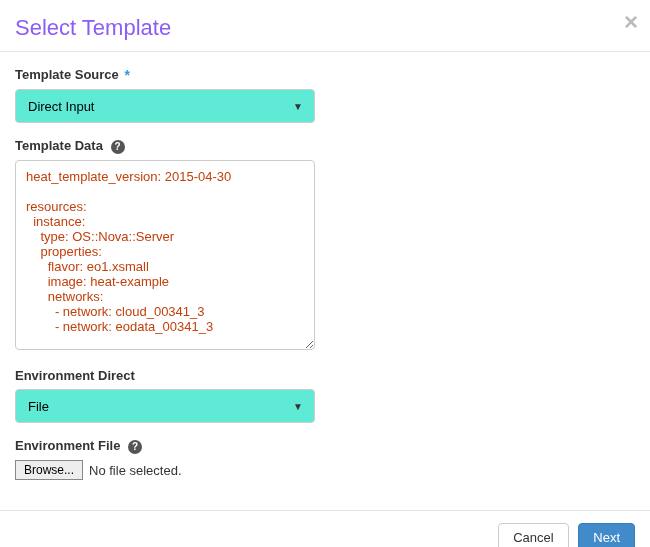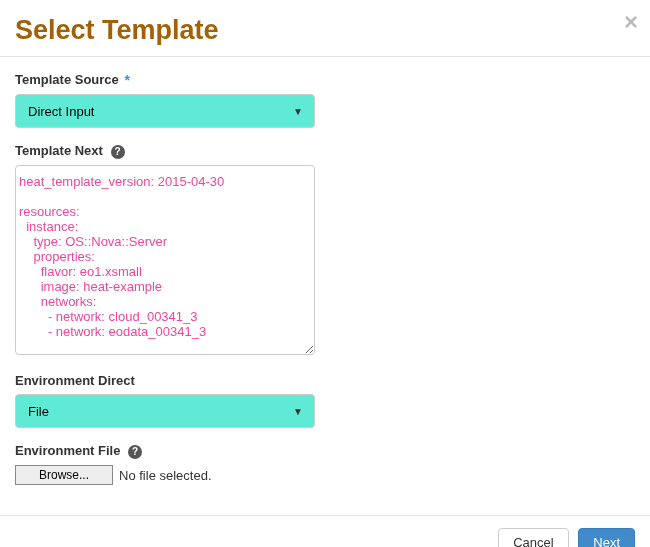--- a/index.html
+++ b/index.html
@@ -1,35 +1,35 @@
 <!DOCTYPE html>
 <html><head>
   <meta charset="utf-8">
   <style>
     * { box-sizing: border-box; margin: 0; padding: 0; }
     body { font-family: "Helvetica Neue", Helvetica, Arial, sans-serif; font-size: 13px; color: #333; background: #fff; width: 650px; }
     .modal { width: 650px; }
     .modal-header { padding: 15px 15px 10px 15px; border-bottom: 1px solid #e5e5e5; position: relative; }
-    .modal-title { font-size: 27px; font-weight: 700; color: #a16207; }
+    .modal-title { font-size: 22px; font-weight: 400; color: #8b5cf6; }
     .close-btn { position: absolute; top: 8px; right: 12px; font-size: 24px; color: #bbb; cursor: pointer; font-weight: bold; }
     .modal-body { padding: 15px; display: flex; gap: 12px; }
     .left-col { flex: 0 0 300px; }
     .right-col { flex: 1; padding-top: 10px; }
     .description-title { font-size: 22px; font-weight: 400; color: #555; margin-bottom: 10px; }
     .description-text { font-size: 12px; color: #555; line-height: 1.5; margin-bottom: 10px; }
     .form-group { margin-bottom: 15px; }
     .form-label { font-weight: bold; font-size: 13px; color: #333; margin-bottom: 6px; display: inline-block; }
     .required { color: #3399dd; font-size: 14px; vertical-align: top; margin-left: 2px; }
     .help-icon { display: inline-block; width: 14px; height: 14px; background: #555; color: #fff; border-radius: 50%; text-align: center; line-height: 14px; font-size: 10px; font-weight: bold; margin-left: 4px; cursor: pointer; }
     .select-wrap { position: relative; width: 100%; }
     .select-input { width: 100%; height: 34px; border: 1px solid #ccc; border-radius: 4px; padding: 6px 28px 6px 12px; font-size: 13px; background: #5eead4; appearance: none; cursor: pointer; }
     .select-caret { position: absolute; right: 12px; top: 50%; transform: translateY(-50%); pointer-events: none; font-size: 10px; color: #333; }
-    .textarea-input { width: 100%; height: 190px; border: 1px solid #ccc; border-radius: 4px; padding: 8px 3px; font-size: 13px; font-family: inherit; color: #ec4899; resize: both; overflow-y: scroll; }
+    .textarea-input { width: 100%; height: 190px; border: 1px solid #ccc; border-radius: 4px; padding: 8px 10px; font-size: 13px; font-family: inherit; color: #c2410c; resize: both; overflow-y: scroll; }
     .file-row { display: flex; align-items: center; gap: 6px; }
-    .browse-btn { border: 1px solid #888; background: #eee; padding: 2px 23px; font-size: 12px; cursor: pointer; }
+    .browse-btn { border: 1px solid #888; background: #eee; padding: 2px 8px; font-size: 12px; cursor: pointer; }
     .file-status { font-size: 13px; color: #333; text-align: center; }
     .modal-footer { border-top: 1px solid #e5e5e5; padding: 12px 15px; text-align: right; }
     .btn { display: inline-block; padding: 6px 14px; font-size: 13px; border-radius: 4px; cursor: pointer; margin-left: 6px; }
     .btn-default { background: #fff; border: 1px solid #ccc; color: #333; }
     .btn-primary { background: #428bca; border: 1px solid #357ebd; color: #fff; }
   </style>
 </head>
 <body>
 
 <div class="modal">
@@ -47,21 +47,21 @@
           <span class="required">*</span>
         </label>
         <div class="select-wrap">
           <input type="text" readonly="" class="select-input" value="Direct Input" style="">
           <span class="select-caret">▼</span>
         </div>
       </div>
 
       <div class="form-group">
         <label class="form-label">
-          <span>Template Next</span>
+          <span>Template Data</span>
           <span class="help-icon">?</span>
         </label>
         <textarea class="textarea-input" style="">heat_template_version: 2015-04-30
 
 resources:
   instance:
     type: OS::Nova::Server
     properties:
       flavor: eo1.xsmall
       image: heat-example

